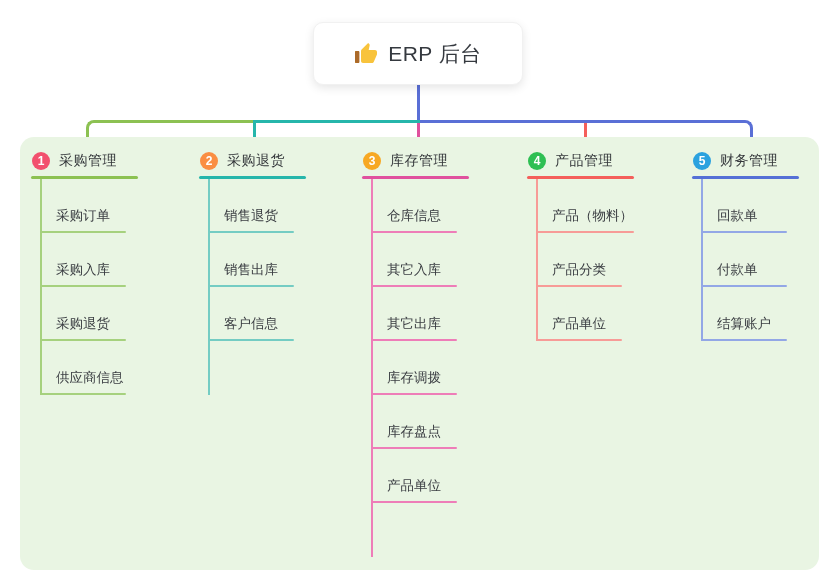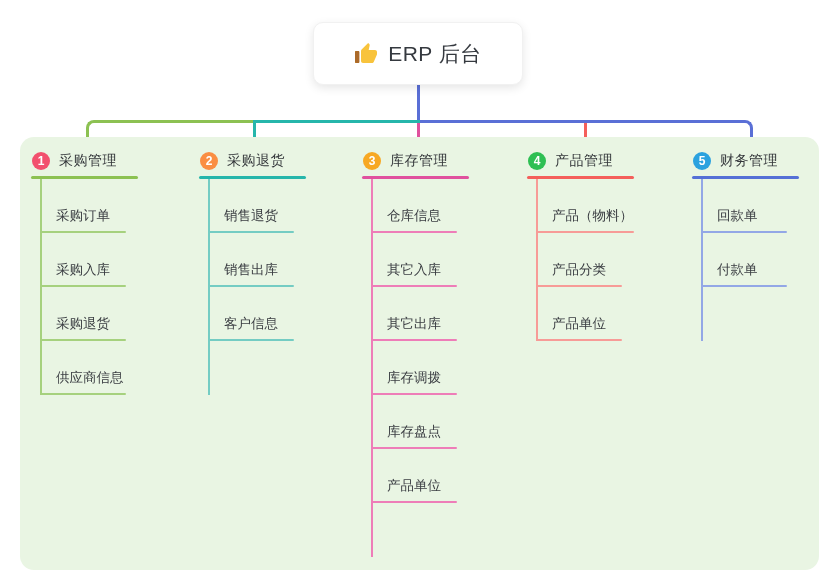--- a/index.html
+++ b/index.html
@@ -180,16 +180,20 @@
     <div class="children">
       <div class="vline" style="height:162px"></div>
       <div class="child-row">
         <span class="child-label">回款单</span>
         <div class="child-underline"></div>
       </div>
       <div class="child-row">
         <span class="child-label">付款单</span>
         <div class="child-underline"></div>
       </div>
+      <div class="child-row">
+        <span class="child-label">结算账户</span>
+        <div class="child-underline"></div>
+      </div>
     </div>
   </div>
 
 </div>
 
 </body></html>

